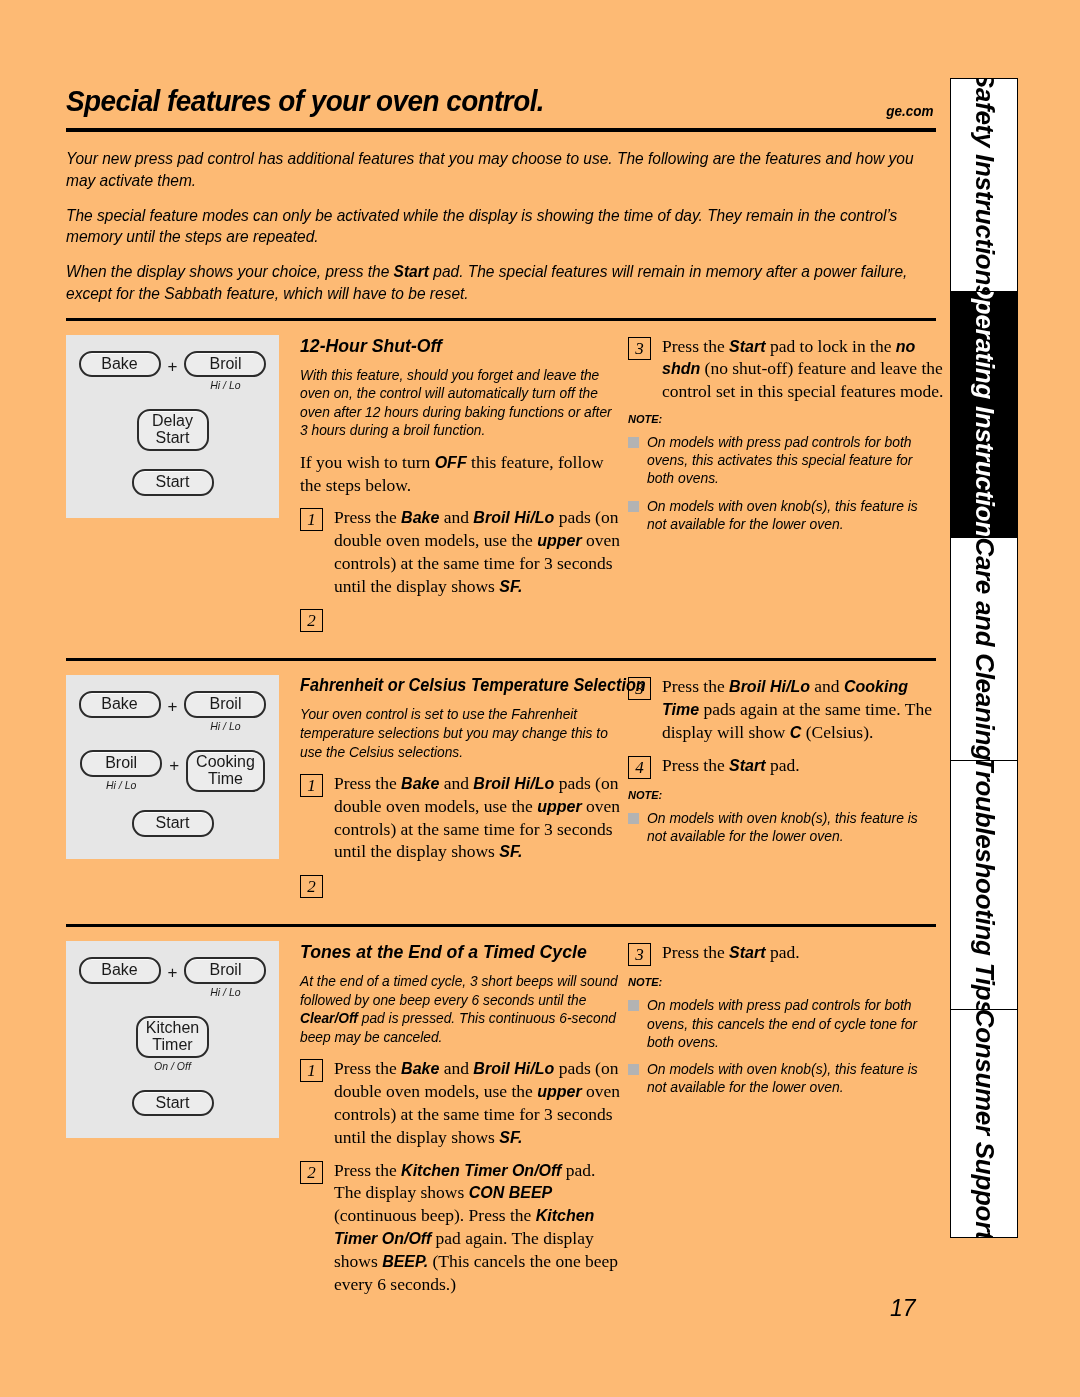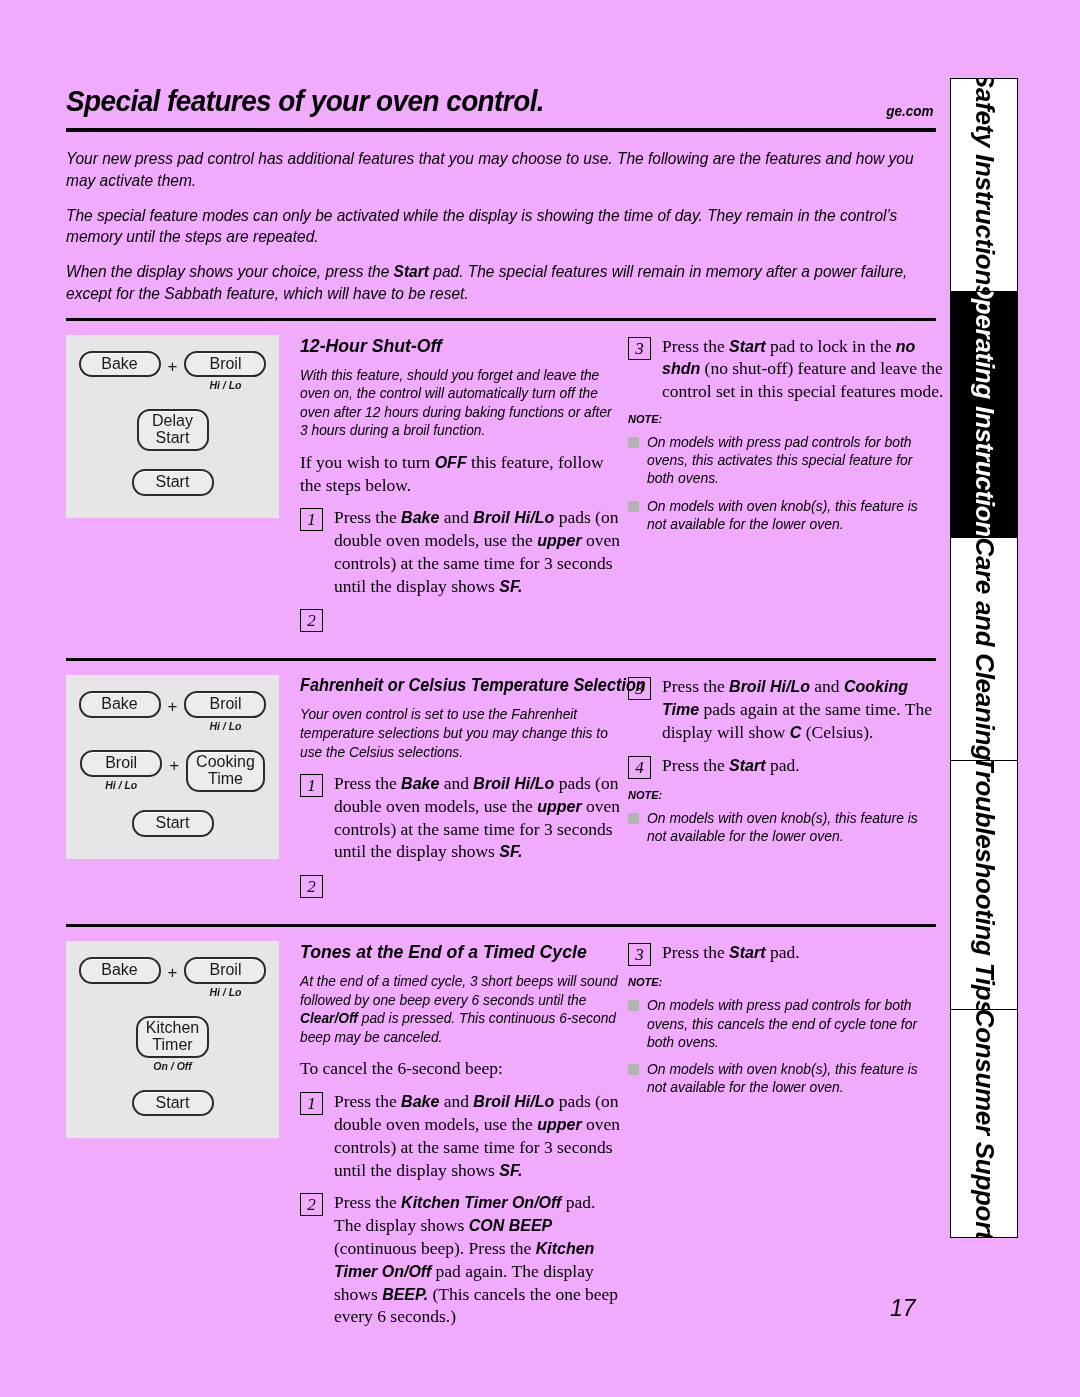--- a/index.html
+++ b/index.html
@@ -4,21 +4,21 @@
 <style>
   html, body {
     margin: 0;
     padding: 0;
     background: #ffffff;
   }
   .page {
     position: relative;
     width: 1080px;
     height: 1397px;
-    background: #f0abfc;
+    background: #fdba74;
     font-family: "Liberation Serif", serif;
     overflow: hidden;
   }
 
   
   .content {
     position: absolute;
     left: 66px;
     top: 78px;
     width: 870px;
@@ -140,21 +140,21 @@
     line-height: 1.05;
     text-align: center;
     box-shadow: 0 1px 0 rgba(255,255,255,0.85) inset;
     white-space: pre-line;
     min-width: 52px;
   }
   .pad.two-line { padding: 2px 8px; font-size: 16px; }
   .pad-sub {
     font-family: "Liberation Sans", sans-serif;
     font-style: italic;
-    font-weight: bold;
+    font-weight: normal;
     font-size: 10.5px;
     color: #1a1a1a;
     margin-top: 2px;
   }
   .plus {
     font-family: "Liberation Sans", sans-serif;
     font-size: 17px;
     margin: 0 7px;
     padding-top: 6px;
     color: #1a1a1a;
@@ -475,21 +475,20 @@
                 <div class="pad-wrap">
                   <div class="pad">Start</div>
                 </div>
               </div>
             </div>
           </div>
           <div class="text-cols">
             <div class="col left">
               <div class="sec-heading">Tones at the End of a Timed Cycle</div>
               <div class="sec-intro">At the end of a timed cycle, 3 short beeps will sound followed by one beep every 6 seconds until the <span style="font-weight: bold;">Clear/Off</span> pad is pressed. This continuous 6-second beep may be canceled.</div>
-              <p class="serif-para">To cancel the 6-second beep:</p>
               <div class="step">
                 <div class="step-num">1</div>
                 <div class="step-body">Press the <span class="bs">Bake</span> and <span class="bs">Broil Hi/Lo</span> pads (on double oven models, use the <span class="bs">upper</span> oven controls) at the same time for 3 seconds until the display shows <span class="bs">SF.</span></div>
               </div>
               <div class="step">
                 <div class="step-num">2</div>
                 <div class="step-body">Press the <span class="bs">Kitchen Timer On/Off</span> pad. The display shows <span class="bs">CON BEEP</span> (continuous beep). Press the <span class="bs">Kitchen Timer On/Off</span> pad again. The display shows <span class="bs">BEEP.</span> (This cancels the one beep every 6 seconds.)</div>
               </div>
             </div>
             <div class="col right">

